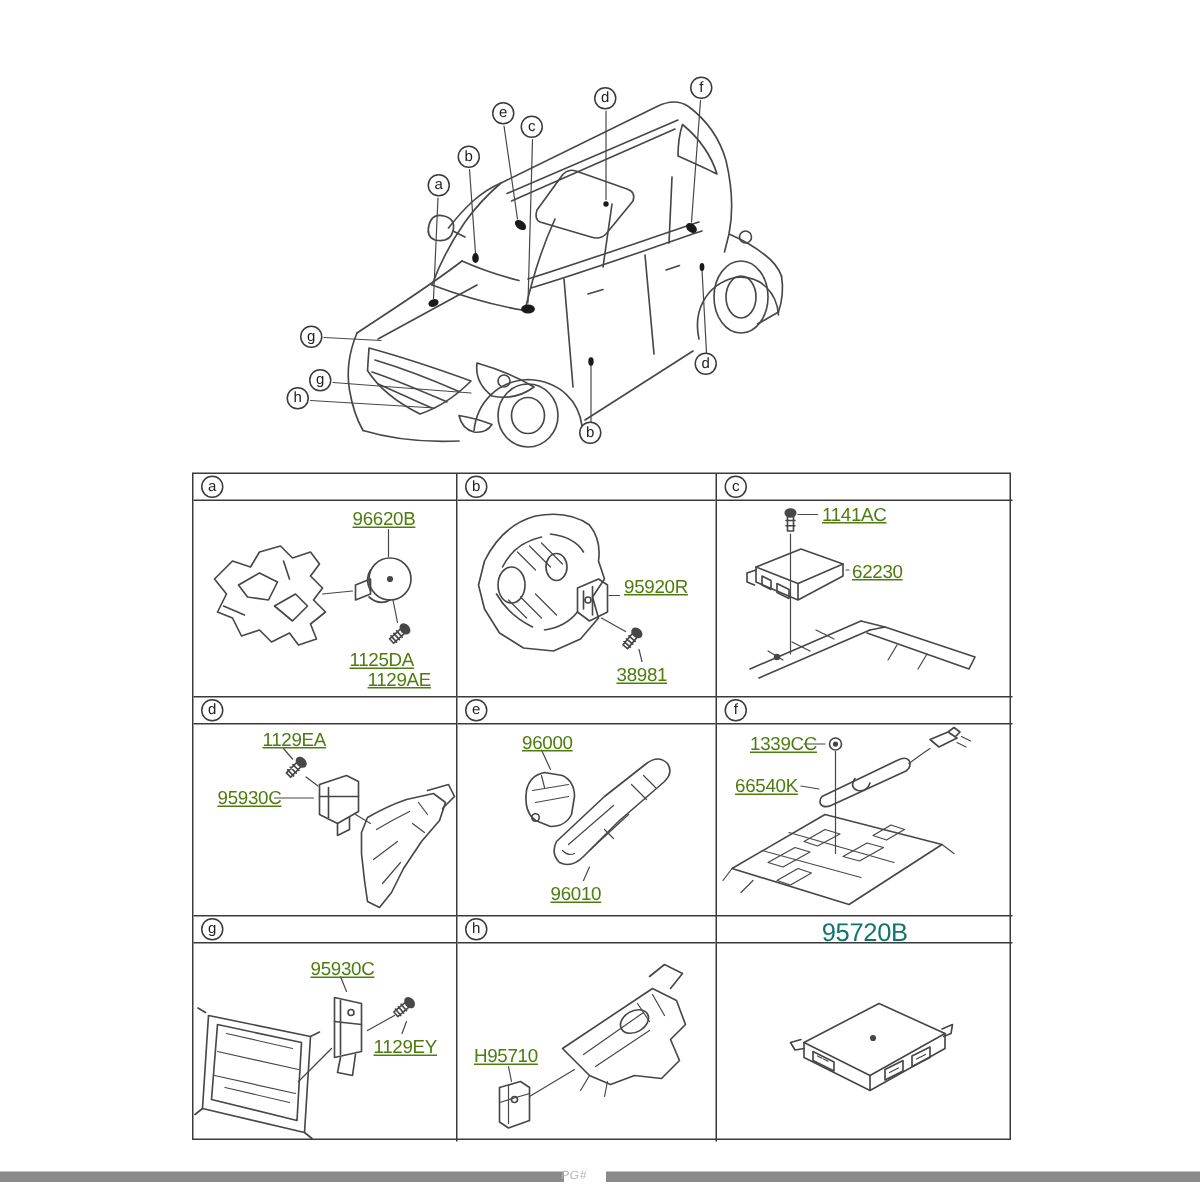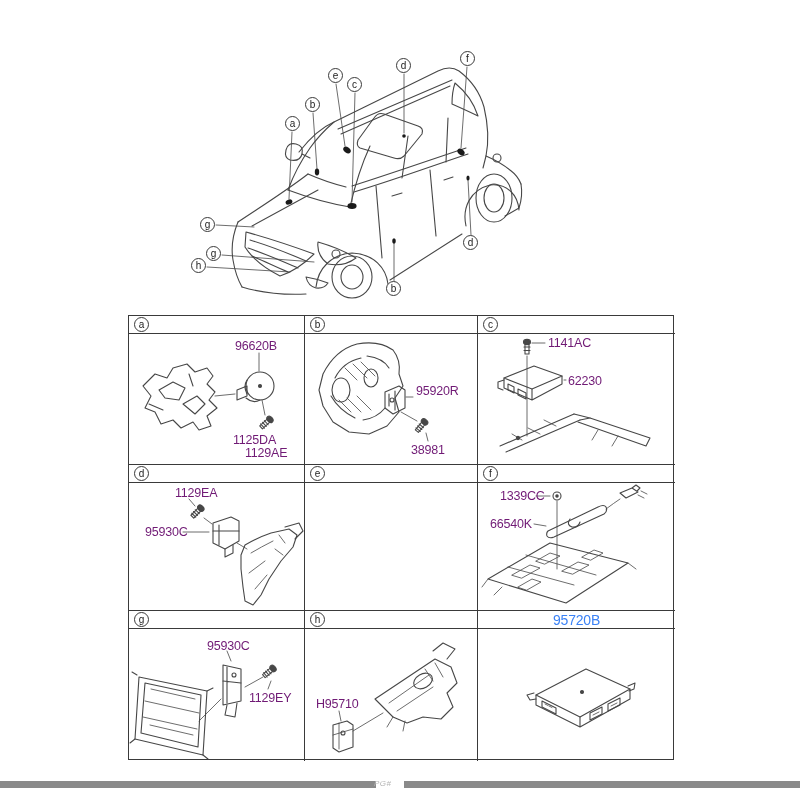--- a/index.html
+++ b/index.html
@@ -25,26 +25,26 @@
   }
   .cell{position:relative;border-right:1.2px solid #3a3a3a;border-bottom:1.2px solid #3a3a3a;box-sizing:border-box;}
   .cell.last-col{border-right:none;}
   .cell.last-row{border-bottom:none;}
   .cell-header{
     position:relative;height:18px;border-bottom:1.1px solid #3a3a3a;box-sizing:border-box;
   }
   .cell-header .callout{position:absolute;left:5px;top:1px;}
   .cell-title{
     position:absolute;left:0;right:0;top:1px;text-align:center;
-    font-size:14px;color:#3b82f6;letter-spacing:-0.2px;
+    font-size:17px;color:#0f766e;letter-spacing:-0.2px;
   }
   .cell-body{position:absolute;left:0;top:18px;right:0;bottom:0;}
   .cell-body svg{position:absolute;left:0;top:0;}
   .plabel{
-    position:absolute;font-size:12.5px;color:#701a75;letter-spacing:-0.2px;white-space:nowrap;
+    position:absolute;font-size:12.5px;color:#4d7c0f;letter-spacing:-0.2px;white-space:nowrap;text-decoration:underline;
   }
   
   #footer-bar{position:absolute;left:0;top:781px;width:800px;height:7px;}
   #footer-bar .seg{position:absolute;top:0;height:7px;background:#8a8a8a;}
   #footer-mark{
     position:absolute;left:374px;top:779px;width:32px;text-align:left;
     font-size:8px;font-style:italic;color:#b5b5b5;letter-spacing:0.5px;
   }
 </style>
 </head>
@@ -295,20 +295,35 @@
         <span class="plabel" style="left:16px;top:42px;">95930C</span>
       </div>
     </div>
 
     <div class="cell">
       <div class="cell-header">
         <div class="callout">
             <span>e</span>
           </div>
       </div>
+      <div class="cell-body">
+        <svg width="173" height="128" viewBox="0 0 173 128">
+          <g class="lineart">
+            <path class="thin" d="M56,17 L62,30"></path>
+            <path d="M46,44 Q48,34 58,32 L70,34 Q78,38 78,48 L76,60 Q72,68 62,68 L52,64 Q44,58 46,44 Z"></path>
+            <path class="thin" d="M50,44 L74,40 M52,52 L74,48 M56,34 L58,42"></path>
+            <circle cx="52" cy="62" r="2.5"></circle>
+            <path d="M68,92 Q62,86 66,78 L98,48 126,26 Q134,20 140,26 Q144,32 138,38 L108,64 84,88 Q76,96 68,92 Z"></path>
+            <path class="thin" d="M74,80 L104,54 M88,84 L114,60 M124,34 L132,42 M116,40 L126,50 M98,70 l6,6 M70,84 q4,4 8,2"></path>
+            <path class="thin" d="M84,104 L88,95"></path>
+          </g>
+        </svg>
+        <span class="plabel" style="left:43px;top:5px;">96000</span>
+        <span class="plabel" style="left:62px;top:106px;">96010</span>
+      </div>
     </div>
 
     <div class="cell last-col">
       <div class="cell-header">
         <div class="callout">
             <span>f</span>
           </div>
       </div>
       <div class="cell-body">
         <svg width="197" height="128" viewBox="0 0 197 128">

